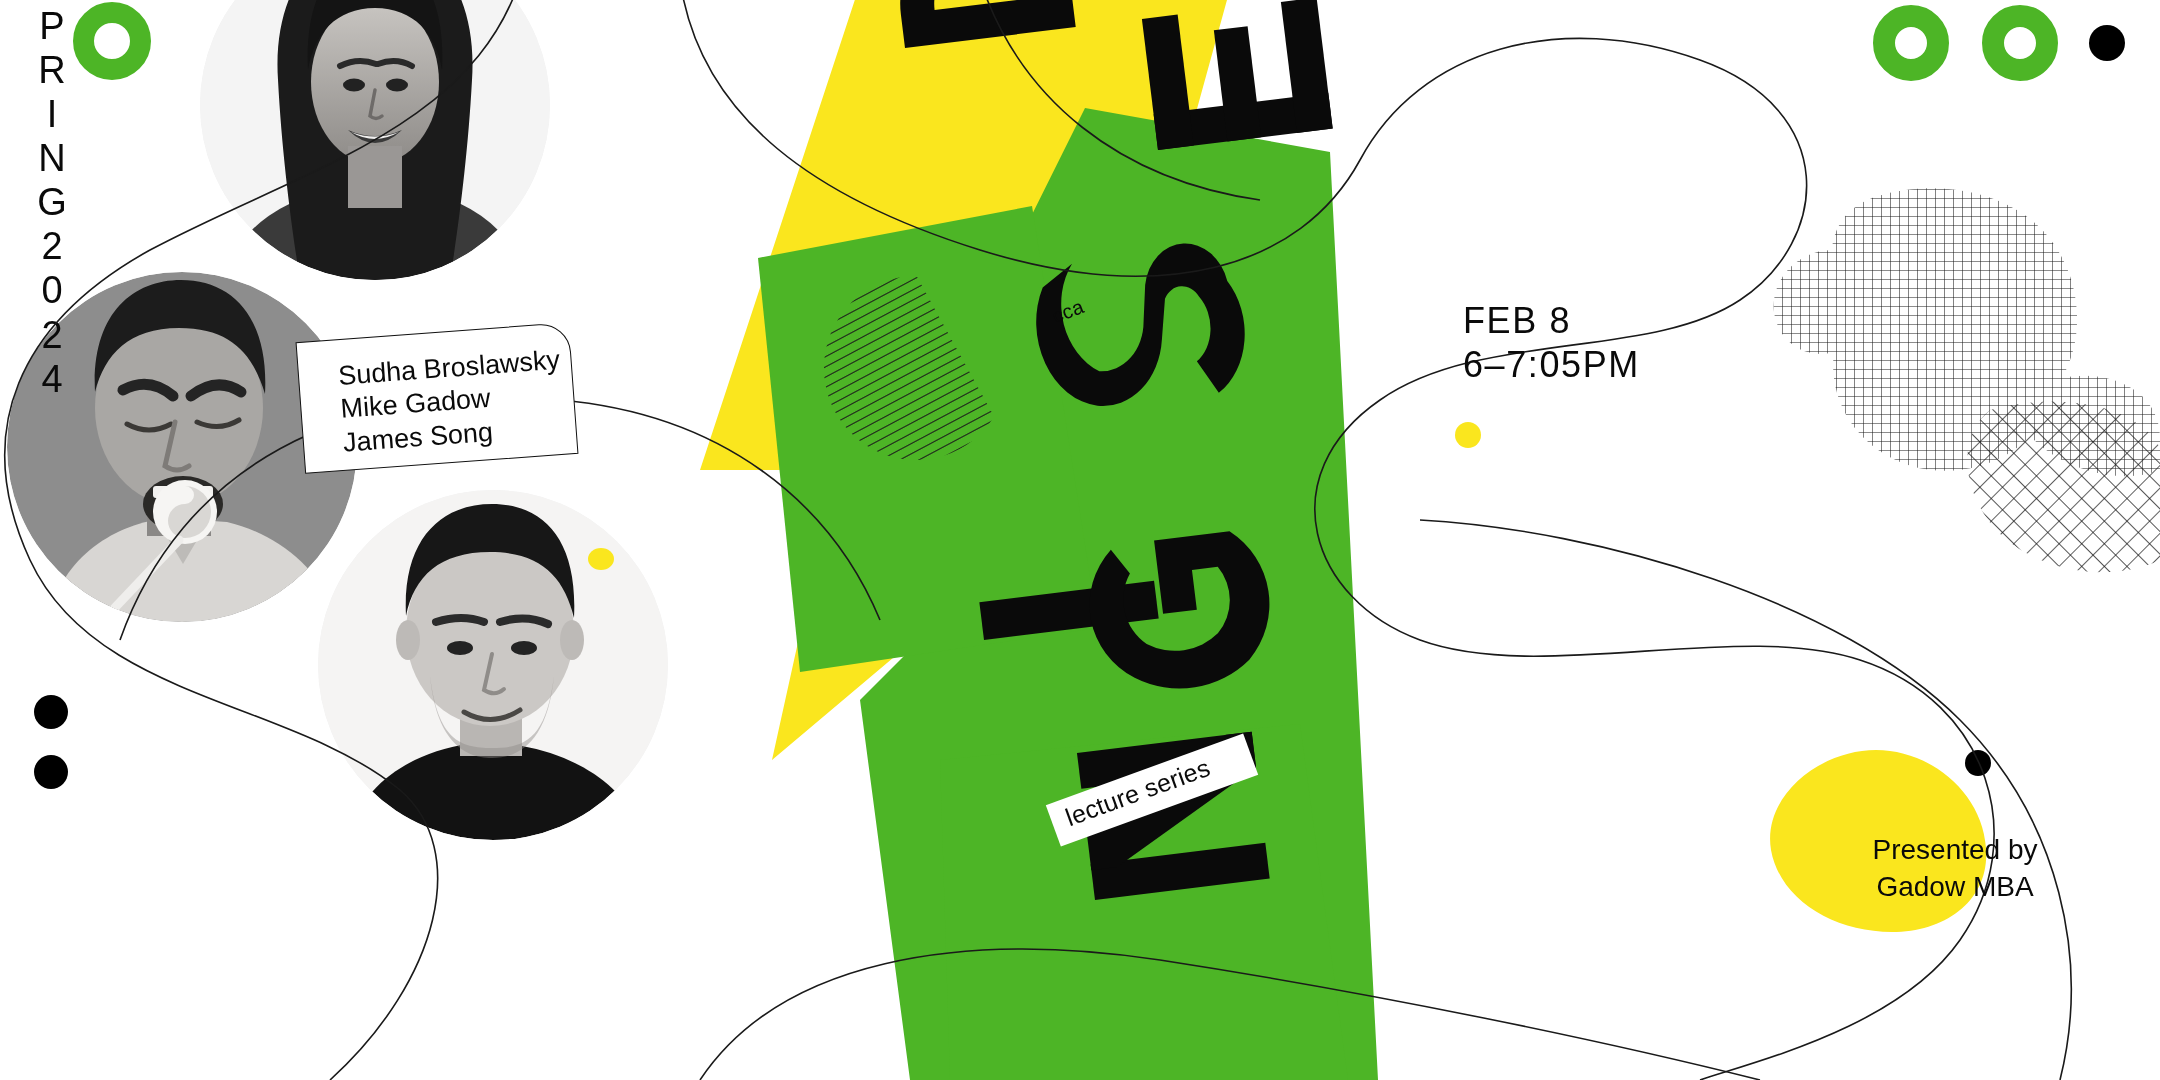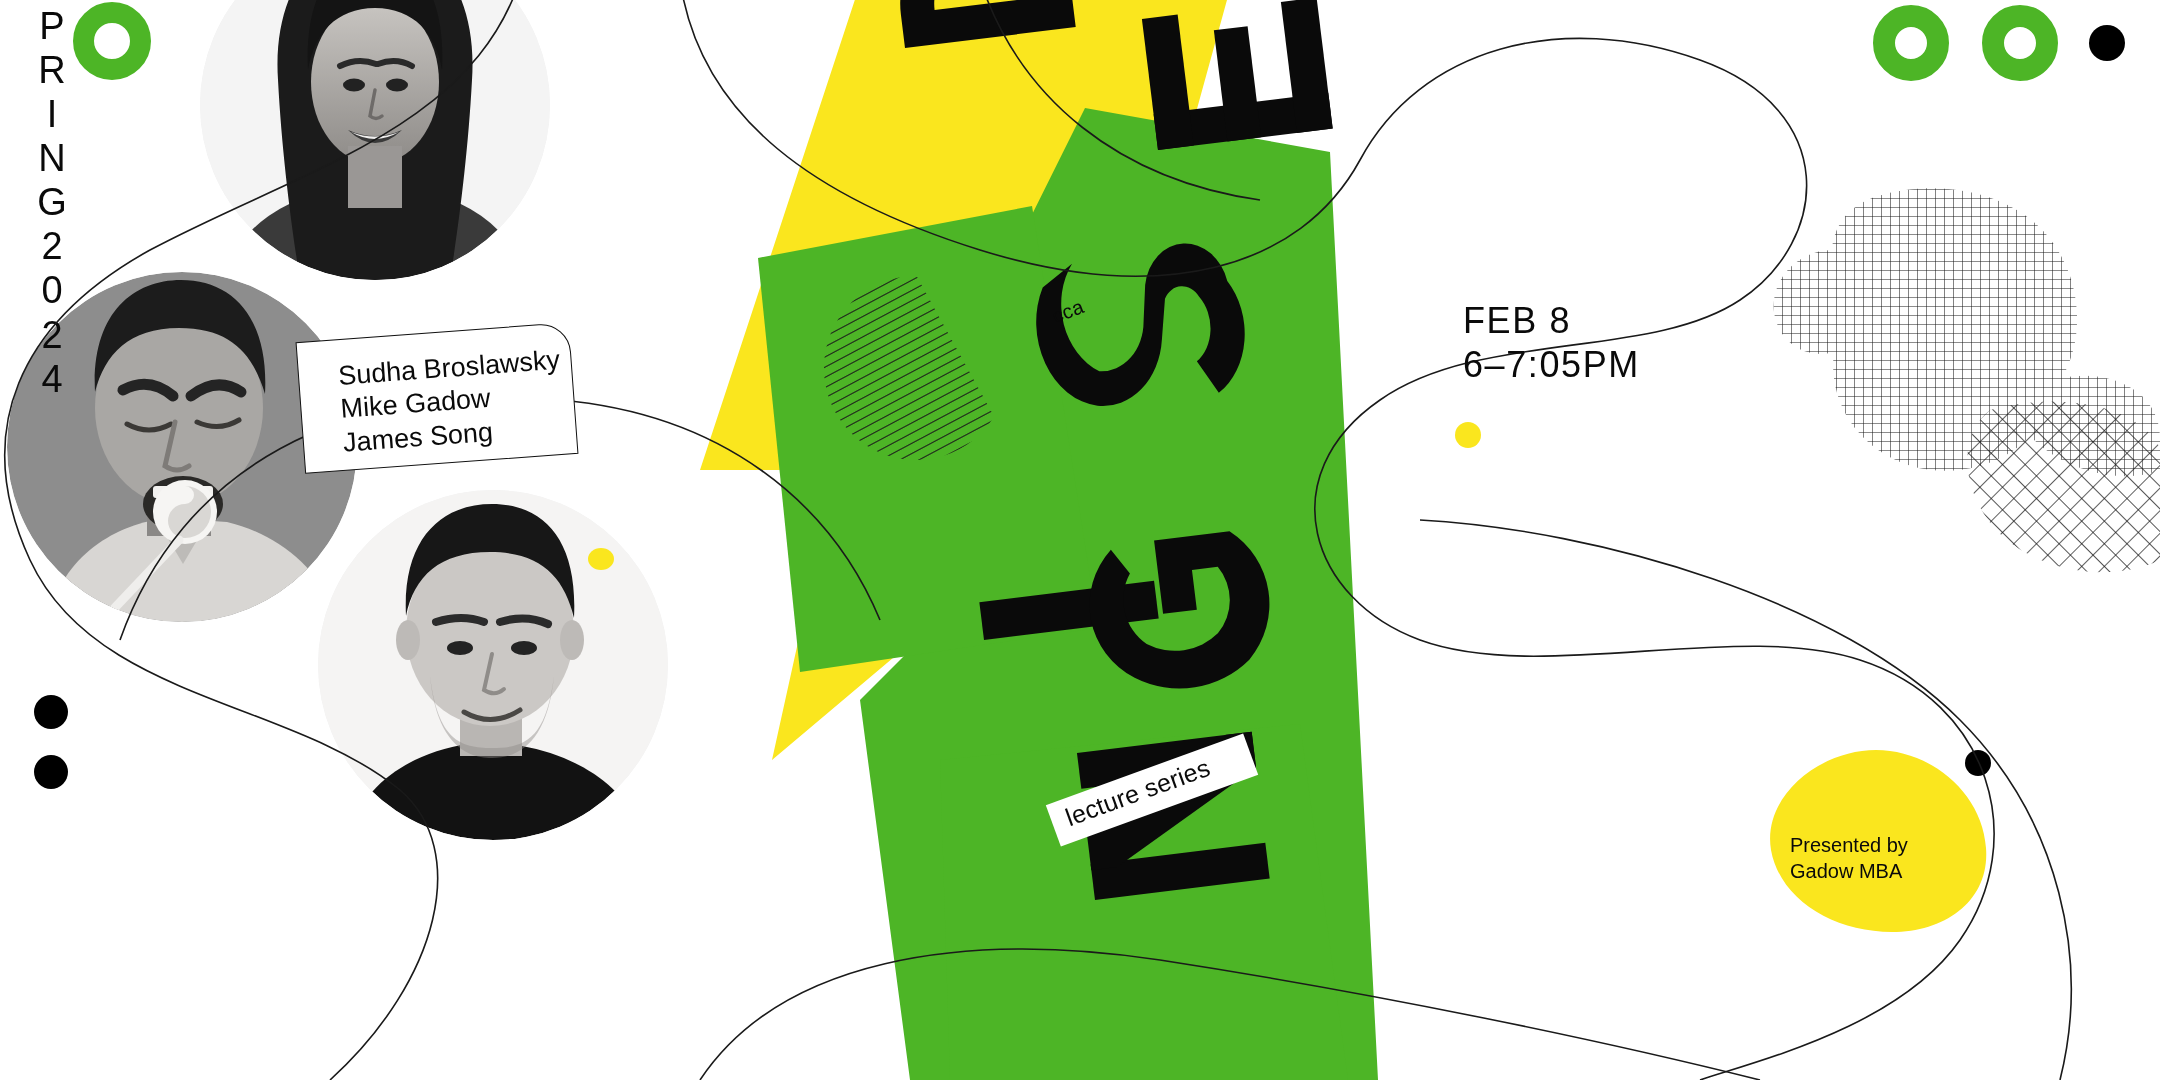--- a/index.html
+++ b/index.html
@@ -100,23 +100,24 @@
     font-weight:400;
   }
   #headline span{display:block;white-space:nowrap;}
   #dot-headline{
     left:1455px;top:422px;width:26px;height:26px;border-radius:50%;background:#FAE61E;z-index:61;
   }
 
   
   #blob-wrap{left:1768px;top:748px;width:220px;height:185px;z-index:50;}
   #blob-text{
-    left:1790px; top:832px;
+    left:1860px; top:832px;
     width:190px;
-    font-size:20px;
+    text-align:center;
+    font-size:28px;
     line-height:1.32;
     color:#0a0a0a;
     z-index:52;
   }
   #blob-text span{display:block;}
 
   
   #label-cca{
     left:1052px; top:300px;
     font-size:20px;

